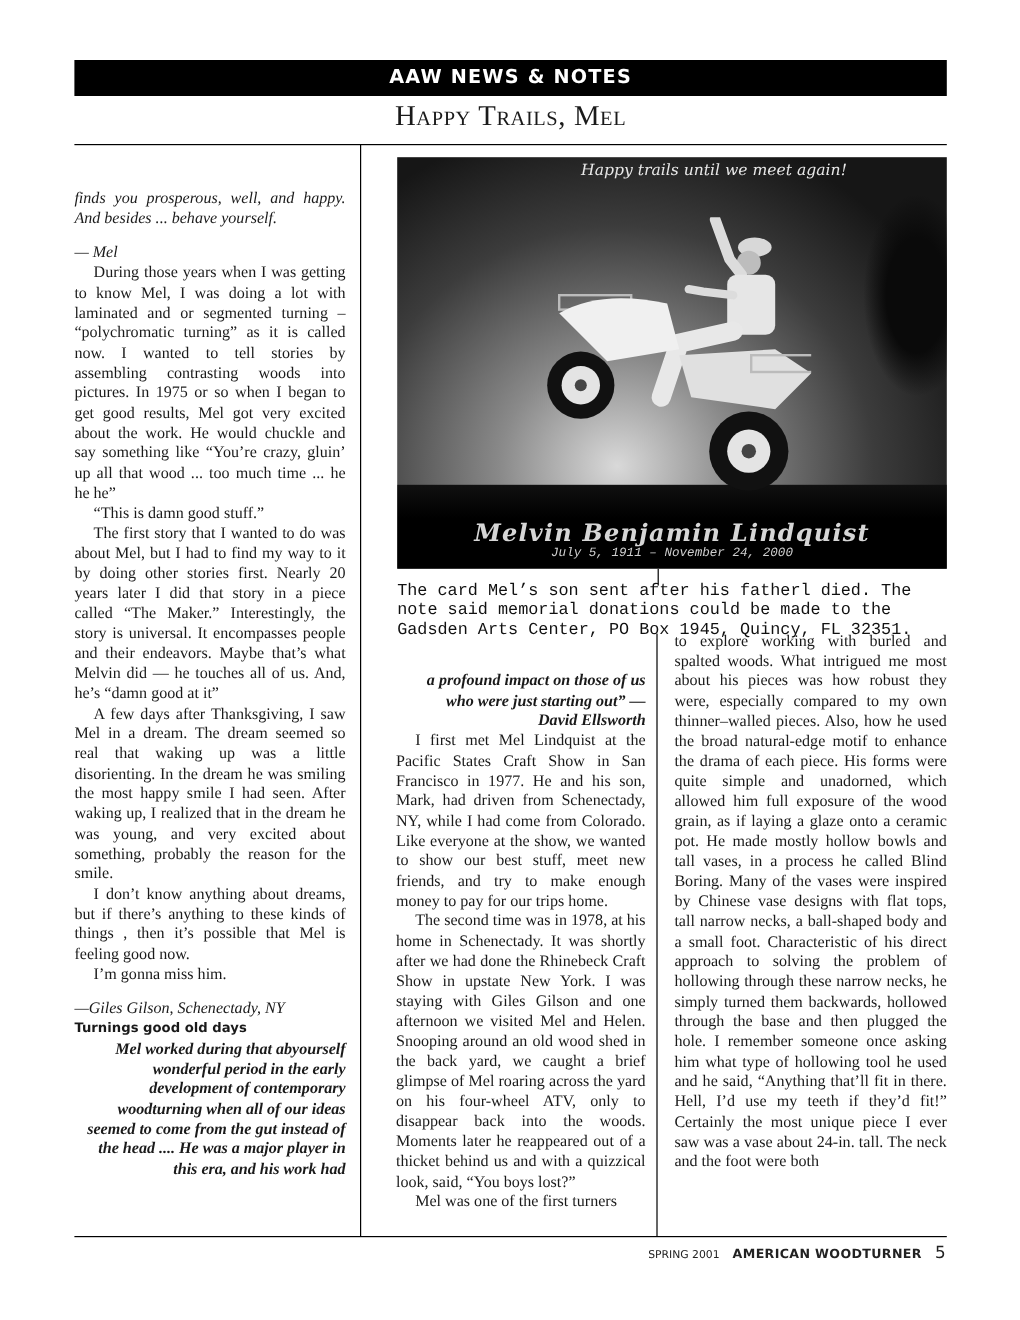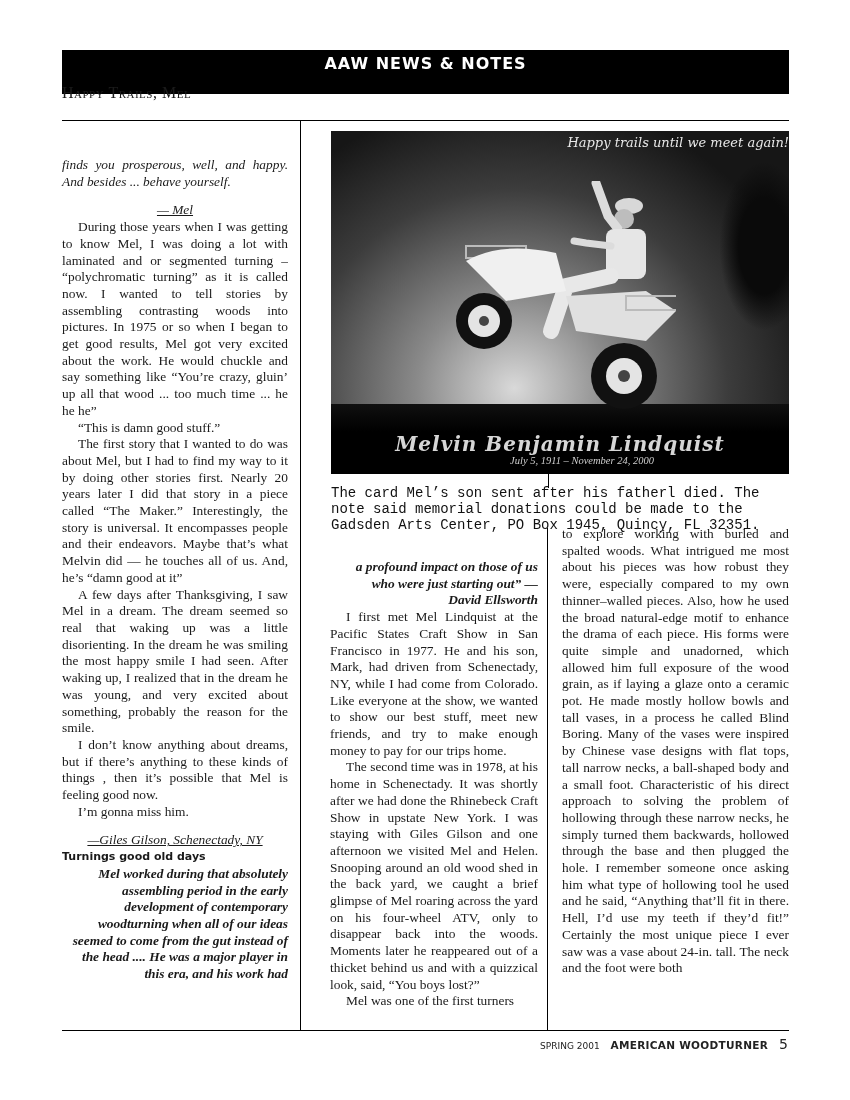--- a/index.html
+++ b/index.html
@@ -1,72 +1,72 @@
 <!DOCTYPE html>
 <html><head>
 <meta charset="utf-8">
 <style>
   html, body { margin: 0; padding: 0; background: #ffffff; }
   body { width: 850px; height: 1100px; position: relative; overflow: hidden; color: #1a1a1a; }
   .banner {
-    position: absolute; left: 62px; top: 50px; width: 727px; height: 44px;
+    position: absolute; left: 62px; top: 50px; width: 727px; height: 30px;
     background: #000; color: #fff; text-align: center;
     font-family: "DejaVu Sans", sans-serif; font-weight: bold; font-size: 16px;
     line-height: 28px; letter-spacing: 1px;
   }
   .title {
-    position: absolute; left: 62px; top: 84px; width: 727px; 
-    font-family: "Liberation Serif", serif; font-size: 16px; font-variant: small-caps;
+    position: absolute; left: 62px; top: 84px; width: 727px; text-align: center;
+    font-family: "Liberation Serif", serif; font-size: 24px; font-variant: small-caps;
     letter-spacing: 0.5px;
   }
   .rule-top { position: absolute; left: 62px; top: 120px; width: 727px; height: 1px; background: #000; }
   .rule-bottom { position: absolute; left: 62px; top: 1030px; width: 727px; height: 1px; background: #000; }
   .vline1 { position: absolute; left: 300px; top: 120px; width: 1px; height: 910px; background: #000; }
   .vline2 { position: absolute; left: 547px; top: 528px; width: 1px; height: 502px; background: #000; }
   .vline-cap { position: absolute; left: 548px; top: 474px; width: 1px; height: 14px; background: #000; }
 
   .col {
     position: absolute; font-family: "Liberation Serif", serif; font-size: 13.4px;
     line-height: 16.7px; text-align: justify; hyphens: manual;
   }
   .col p { margin: 0; text-indent: 16px; }
   .col p.noind { text-indent: 0; }
   .col .it { font-style: italic; margin-top: 12px; }
-  .col .right { text-align: center; text-indent: 0; text-decoration: underline; }
+  .col .right { text-align: left; text-indent: 0; }
   .col .bi { font-style: italic; font-weight: bold; text-align: right; text-indent: 0; }
   .col1 { left: 62px; top: 145px; width: 226px; }
   .col2 { left: 330px; top: 526px; width: 208px; margin-top: 33px; }
   .col3 { left: 562px; top: 526px; width: 227px; }
 
   .subhead {
     font-family: "DejaVu Sans", sans-serif; font-weight: bold; font-size: 11px;
     margin-top: 14px; text-indent: 0 !important; text-align: left;
   }
 
   .photo {
     position: absolute; left: 331px; top: 131px; width: 458px; height: 343px;
     background: radial-gradient(ellipse at 40% 75%, #d9d9d9 0%, #8a8a8a 25%, #3c3c3c 55%, #161616 80%);
     overflow: hidden;
   }
   .photo .ground { position: absolute; left: 0; bottom: 0; width: 100%; height: 70px;
     background: linear-gradient(to bottom, #101010, #000 40%); }
   .photo .tree { position: absolute; right: -20px; top: 30px; width: 90px; height: 170px;
     background: radial-gradient(ellipse at center, #0a0a0a 40%, rgba(0,0,0,0) 70%); }
   .photo .tagline {
-    position: absolute; top: 4px; width: 100%; text-align: right; color: #e8e8e8;
-    font-family: "DejaVu Serif", serif; font-style: italic; font-size: 13px;
+    position: absolute; top: 4px; width: 100%; text-align: center; color: #e8e8e8;
+    font-family: "DejaVu Serif", serif; font-style: italic; font-size: 13px; margin-left: 35px;
   }
   .photo .name {
     position: absolute; top: 301px; width: 100%; text-align: center; color: #d6d6d6;
     font-family: "DejaVu Serif", serif; font-style: italic; font-weight: bold; font-size: 20px;
     letter-spacing: 1px;
   }
   .photo .dates {
     position: absolute; top: 324px; width: 100%; text-align: center; color: #cfcfcf;
-    font-family: Liberation Serif, serif; font-style: italic; font-size: 10.5px; margin-left: 22px;
+    font-family: Liberation Mono, monospace; font-style: italic; font-size: 10.5px;
   }
   .atv { position: absolute; left: 115px; top: 50px; }
 
   .caption {
     position: absolute; left: 331px; top: 485px; width: 460px;
     font-family: Liberation Mono, monospace; font-size: 14px; line-height: 16px; color: #111;
   }
   .footer {
     position: absolute; right: 62px; top: 1036px;
     font-family: "DejaVu Sans", sans-serif; font-size: 9px; color: #222;
@@ -88,21 +88,21 @@
   <p class="noind it">finds you prosperous, well, and happy. And besides ... behave yourself.</p>
   <p class="it right">— Mel</p>
   <p>During those years when I was getting to know Mel, I was doing a lot with laminated and or segmented turning – “polychromatic turning” as it is called now. I wanted to tell stories by assembling contrasting woods into pictures. In 1975 or so when I began to get good results, Mel got very excited about the work. He would chuckle and say some­thing like “You’re crazy, gluin’ up all that wood ... too much time ... he he he”</p>
   <p>“This is damn good stuff.”</p>
   <p>The first story that I wanted to do was about Mel, but I had to find my way to it by doing other stories first. Nearly 20 years later I did that story in a piece called “The Maker.” Inter­estingly, the story is universal. It en­compasses people and their endeavors. Maybe that’s what Melvin did — he touches all of us. And, he’s “damn good at it”</p>
   <p>A few days after Thanksgiving, I saw Mel in a dream. The dream seemed so real that waking up was a little disorienting. In the dream he was smiling the most happy smile I had seen. After waking up, I real­ized that in the dream he was young, and very excited about something, probably the reason for the smile.</p>
   <p>I don’t know anything about dreams, but if there’s anything to these kinds of things , then it’s possi­ble that Mel is feeling good now.</p>
   <p>I’m gonna miss him.</p>
   <p class="it right">—Giles Gilson, Schenectady, NY</p>
   <p class="subhead">Turnings good old days</p>
-  <p class="bi">Mel worked during that ab­solutely assembling period in the early development of contemporary woodturning when all of our ideas seemed to come from the gut instead of the head .... He was a major player in this era, and his work had</p>
+  <p class="bi">Mel worked during that ab­yourself wonderful period in the early development of contemporary woodturning when all of our ideas seemed to come from the gut instead of the head .... He was a major player in this era, and his work had</p>
 </div>
 
 <div class="photo">
   <div class="tree"></div>
   <div class="ground"></div>
   <svg class="atv" width="230" height="230" viewBox="0 0 230 230">
 
     <ellipse cx="183" cy="25" rx="14" ry="8" fill="#d8d8d8"></ellipse>
     <circle cx="178" cy="38" r="10" fill="#bdbdbd"></circle>
     <path d="M150 2 L162 35 L172 48" stroke="#dcdcdc" stroke-width="9" fill="none" stroke-linecap="round"></path>

